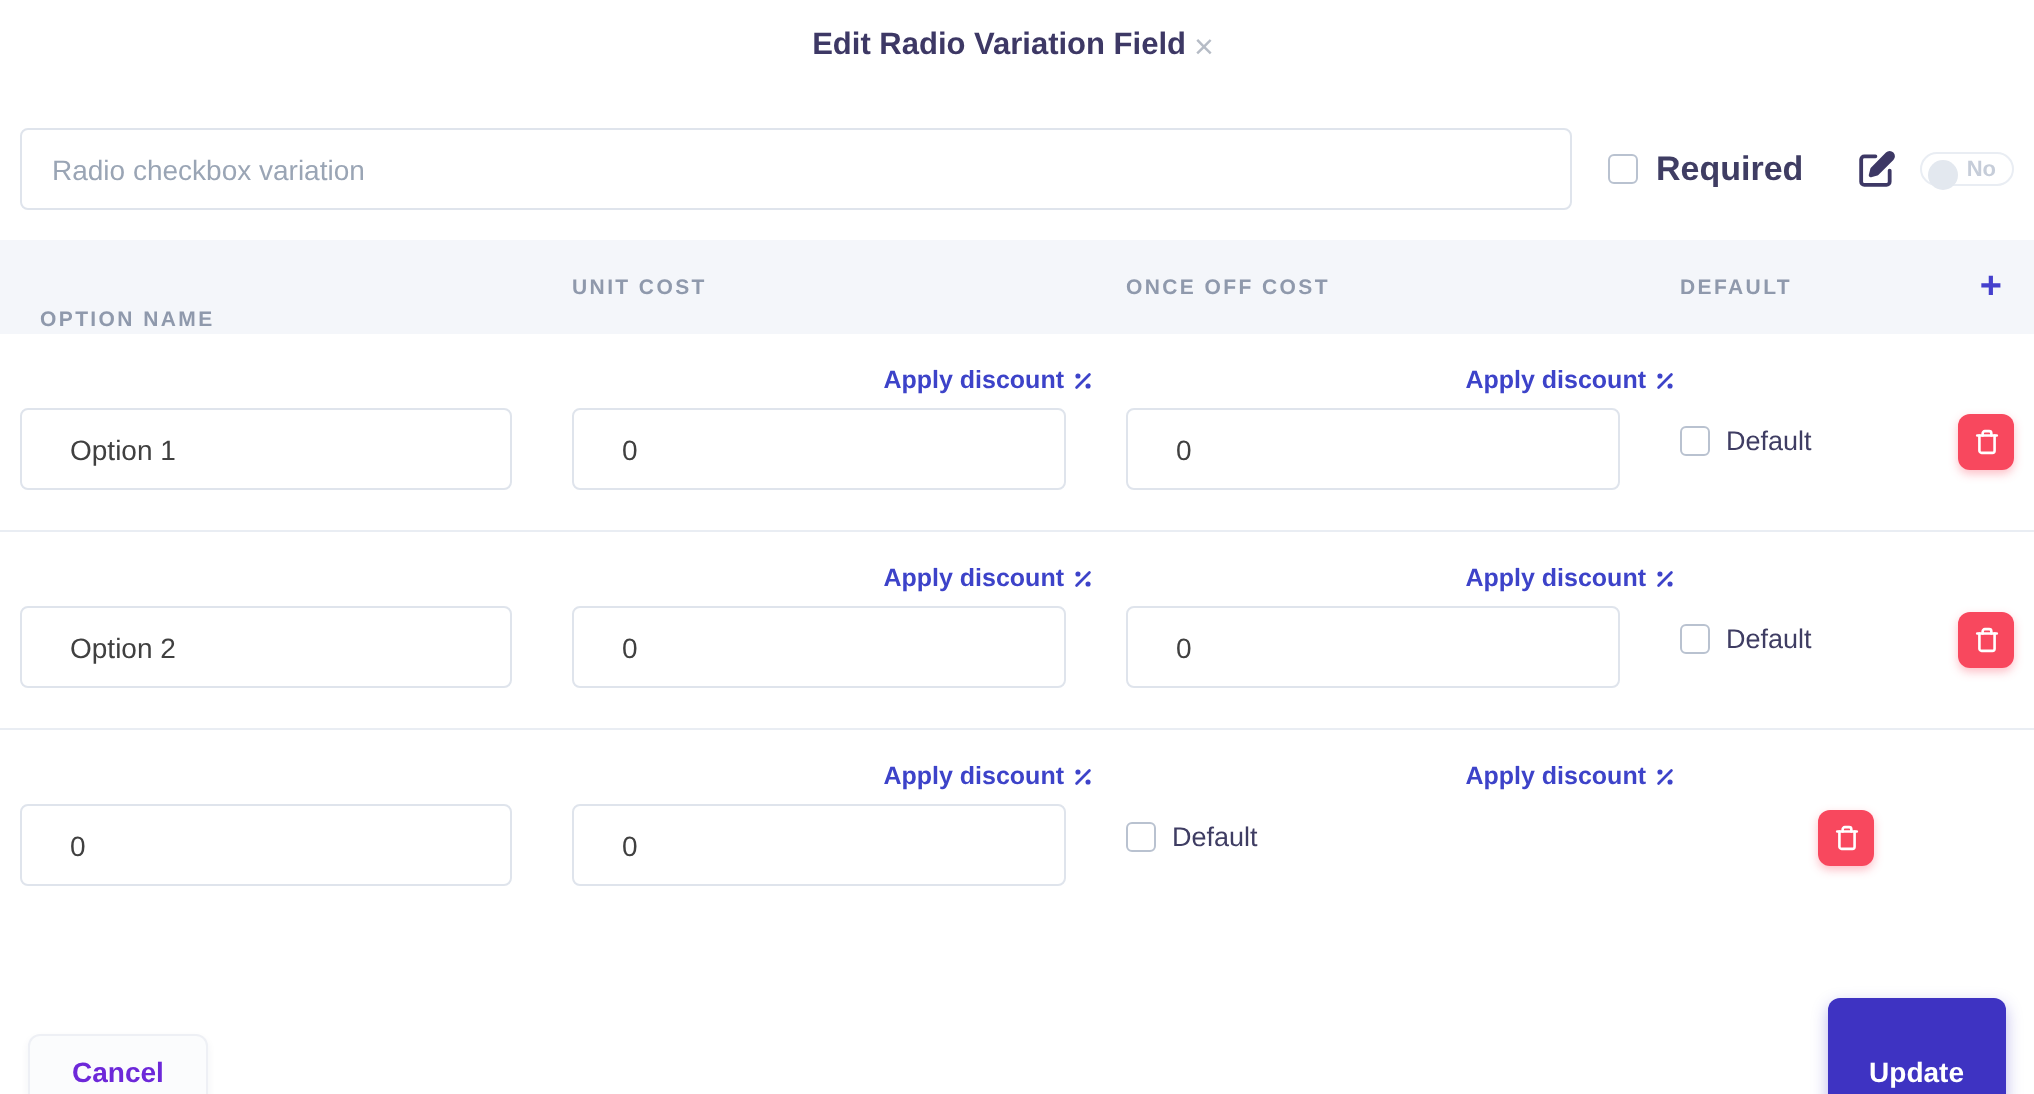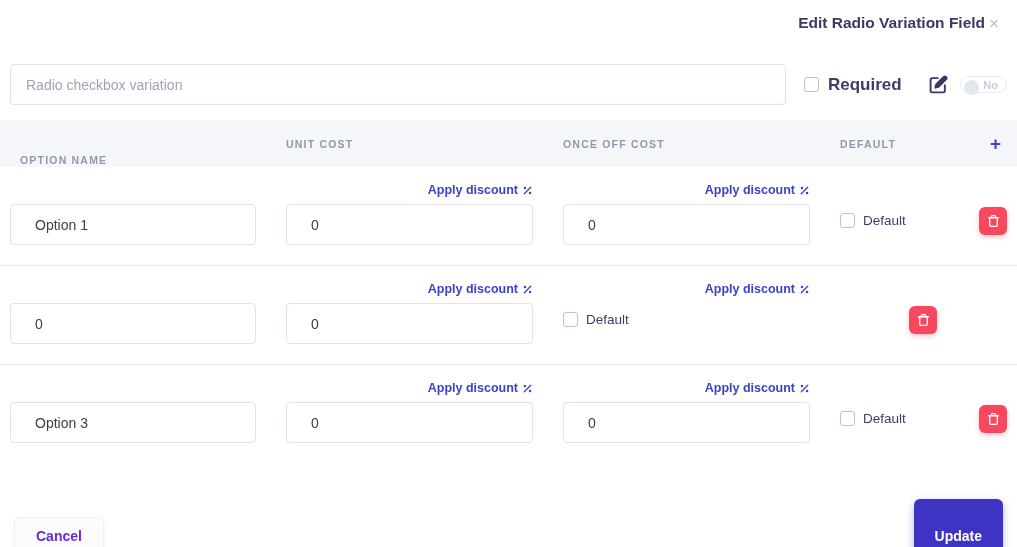--- a/index.html
+++ b/index.html
@@ -1,21 +1,21 @@
 <!DOCTYPE html>
 <html><head>
 <meta charset="utf-8">
 <style>
   * { margin:0; padding:0; box-sizing:border-box; }
   html,body { background:#fff; }
   body { font-family:"Liberation Sans", sans-serif; }
   .modal { position:relative; width:1017px; height:547px; background:#fff; overflow:hidden; }
 
   
-  .modal-header { display:flex; justify-content:flex-end; align-items:flex-start; padding:13px 14px 0 14px; }
+  .modal-header { display:flex; justify-content:center; align-items:flex-start; padding:13px 14px 0 14px; }
   .modal-title { font-size:15.5px; font-weight:bold; color:#3d3865; line-height:20px; }
   .close-btn { background:none; border:none; cursor:pointer; font-size:17px; color:#b6bcc6; line-height:17px; padding:0 4px; margin-top:2px; }
 
   
   .field-row { display:flex; align-items:center; padding:0 10px; margin-top:31px; }
   .name-input { width:787px; height:41px; border:1px solid #dfe4ec; border-radius:4px; padding:0 15px; font-size:14px; color:#9aa5b5; font-family:"Liberation Sans", sans-serif; outline:none; background:#fff; }
   .name-input::placeholder { color:#9aa5b5; }
   .chk { appearance:none; -webkit-appearance:none; width:15px; height:15px; border:1px solid #b9c2d0; border-radius:3px; background:#fff; cursor:pointer; flex:0 0 auto; }
   .required-wrap { display:flex; align-items:center; margin-left:18px; cursor:pointer; }
   .required-label { font-size:17px; font-weight:bold; color:#3f3d63; margin-left:9px; white-space:nowrap; }
@@ -28,21 +28,21 @@
   .grid { display:grid; grid-template-columns:246px 247px 247px 1fr 40px; column-gap:30px; padding:0 10px; align-items:center; }
 
   .table-head { margin-top:15px; height:47px; background:#f4f6fa; }
   .th { font-size:10.5px; font-weight:bold; letter-spacing:1.2px; color:#8f99ac; }
   .th-first { padding-left:10px;margin-top:32px; }
   .add-btn { background:none; border:none; cursor:pointer; font-size:19px; font-weight:bold; color:#4540cd; justify-self:end; padding-right:6px; line-height:19px; }
 
   
   .option-row { padding:13px 10px 20px 10px; }
   .option-row + .option-row { border-top:1px solid #e9edf3; }
-  .discount-line { display:grid; grid-template-columns:246px 247px 247px 1fr 40px; column-gap:30px; margin-bottom:4px; }
+  .discount-line { display:grid; grid-template-columns:246px 247px 247px 1fr 40px; column-gap:44px; margin-bottom:4px; }
   .discount-link { grid-column:auto; justify-self:end; display:flex; align-items:center; gap:4px; background:none; border:none; cursor:pointer; font-family:"Liberation Sans", sans-serif; font-size:12.5px; font-weight:bold; color:#3d43c9; height:20px; }
   .dc2 { grid-column:2; } .dc3 { grid-column:3; }
   .inputs-line { display:grid; grid-template-columns:246px 247px 247px 1fr 40px; column-gap:30px; align-items:center; }
   .cell-input { width:100%; height:41px; border:1px solid #dfe4ec; border-radius:4px; padding:0 24px; font-size:14px; color:#404040; font-family:"Liberation Sans", sans-serif; outline:none; background:#fff; }
   .default-wrap { display:flex; align-items:center; cursor:pointer; margin-top:-8px; }
   .default-label { font-size:13.5px; color:#3f3d63; margin-left:8px; }
   .delete-btn { width:28px; height:28px; border:none; border-radius:6px; background:#f8485e; cursor:pointer; display:flex; align-items:center; justify-content:center; justify-self:end; margin-top:-8px; box-shadow:0 2px 5px rgba(248,72,94,.35); }
 
   
   .modal-footer { display:flex; justify-content:space-between; align-items:center; padding:0 14px; margin-top:36px; }
@@ -136,20 +136,21 @@
       <button class="discount-link dc3">
         <span>Apply discount</span>
         <svg width="11" height="11" viewBox="0 0 24 24" fill="none" stroke="#3d43c9" stroke-width="3" stroke-linecap="round">
             <line x1="19" y1="5" x2="5" y2="19"></line>
             <circle cx="6.5" cy="6.5" r="2.8" fill="#3d43c9" stroke="none"></circle>
             <circle cx="17.5" cy="17.5" r="2.8" fill="#3d43c9" stroke="none"></circle>
           </svg>
       </button>
     </div>
     <div class="inputs-line">
+      <input class="cell-input" type="text" value="Option 2" style="">
       <input class="cell-input" type="text" value="0" style="">
       <input class="cell-input" type="text" value="0" style="">
       <span class="default-wrap">
         <input type="checkbox" class="chk" style="">
         <span class="default-label">Default</span>
       </span>
       <button class="delete-btn">
         <svg width="13" height="14" viewBox="0 0 24 24" fill="none" stroke="#fff" stroke-width="2.4" stroke-linecap="round" stroke-linejoin="round">
             <polyline points="3 6 5 6 21 6"></polyline>
             <path d="M19 6v14a2 2 0 0 1-2 2H7a2 2 0 0 1-2-2V6m3 0V4a2 2 0 0 1 2-2h4a2 2 0 0 1 2 2v2"></path>
@@ -171,21 +172,20 @@
       <button class="discount-link dc3">
         <span>Apply discount</span>
         <svg width="11" height="11" viewBox="0 0 24 24" fill="none" stroke="#3d43c9" stroke-width="3" stroke-linecap="round">
             <line x1="19" y1="5" x2="5" y2="19"></line>
             <circle cx="6.5" cy="6.5" r="2.8" fill="#3d43c9" stroke="none"></circle>
             <circle cx="17.5" cy="17.5" r="2.8" fill="#3d43c9" stroke="none"></circle>
           </svg>
       </button>
     </div>
     <div class="inputs-line">
-      <input class="cell-input" type="text" value="Option 3" style="">
       <input class="cell-input" type="text" value="0" style="">
       <input class="cell-input" type="text" value="0" style="">
       <span class="default-wrap">
         <input type="checkbox" class="chk" style="">
         <span class="default-label">Default</span>
       </span>
       <button class="delete-btn">
         <svg width="13" height="14" viewBox="0 0 24 24" fill="none" stroke="#fff" stroke-width="2.4" stroke-linecap="round" stroke-linejoin="round">
             <polyline points="3 6 5 6 21 6"></polyline>
             <path d="M19 6v14a2 2 0 0 1-2 2H7a2 2 0 0 1-2-2V6m3 0V4a2 2 0 0 1 2-2h4a2 2 0 0 1 2 2v2"></path>

